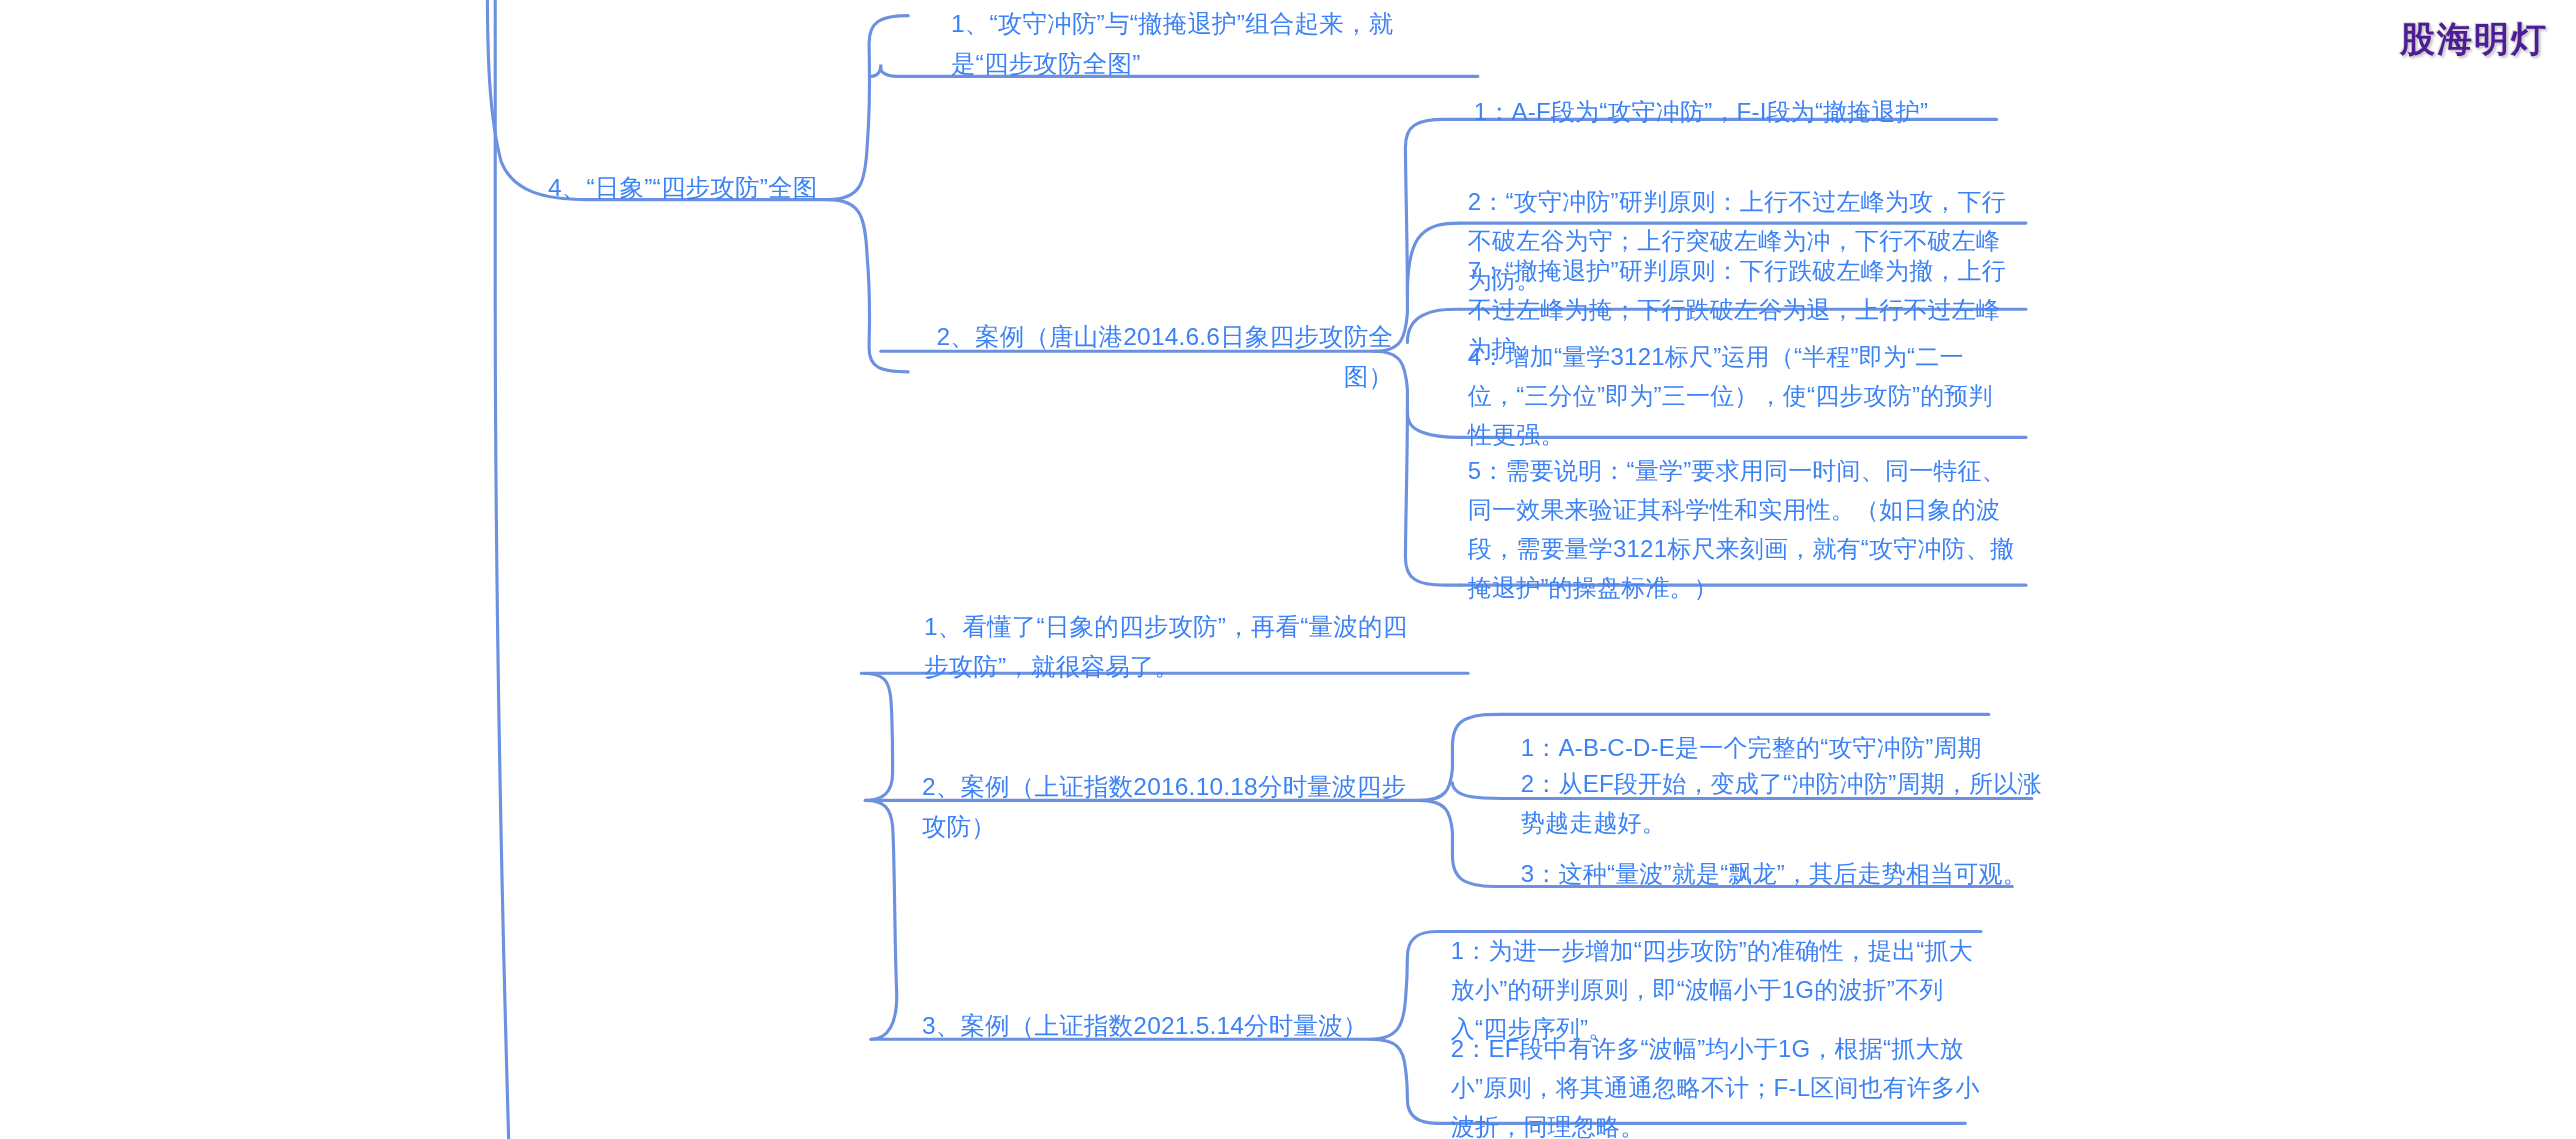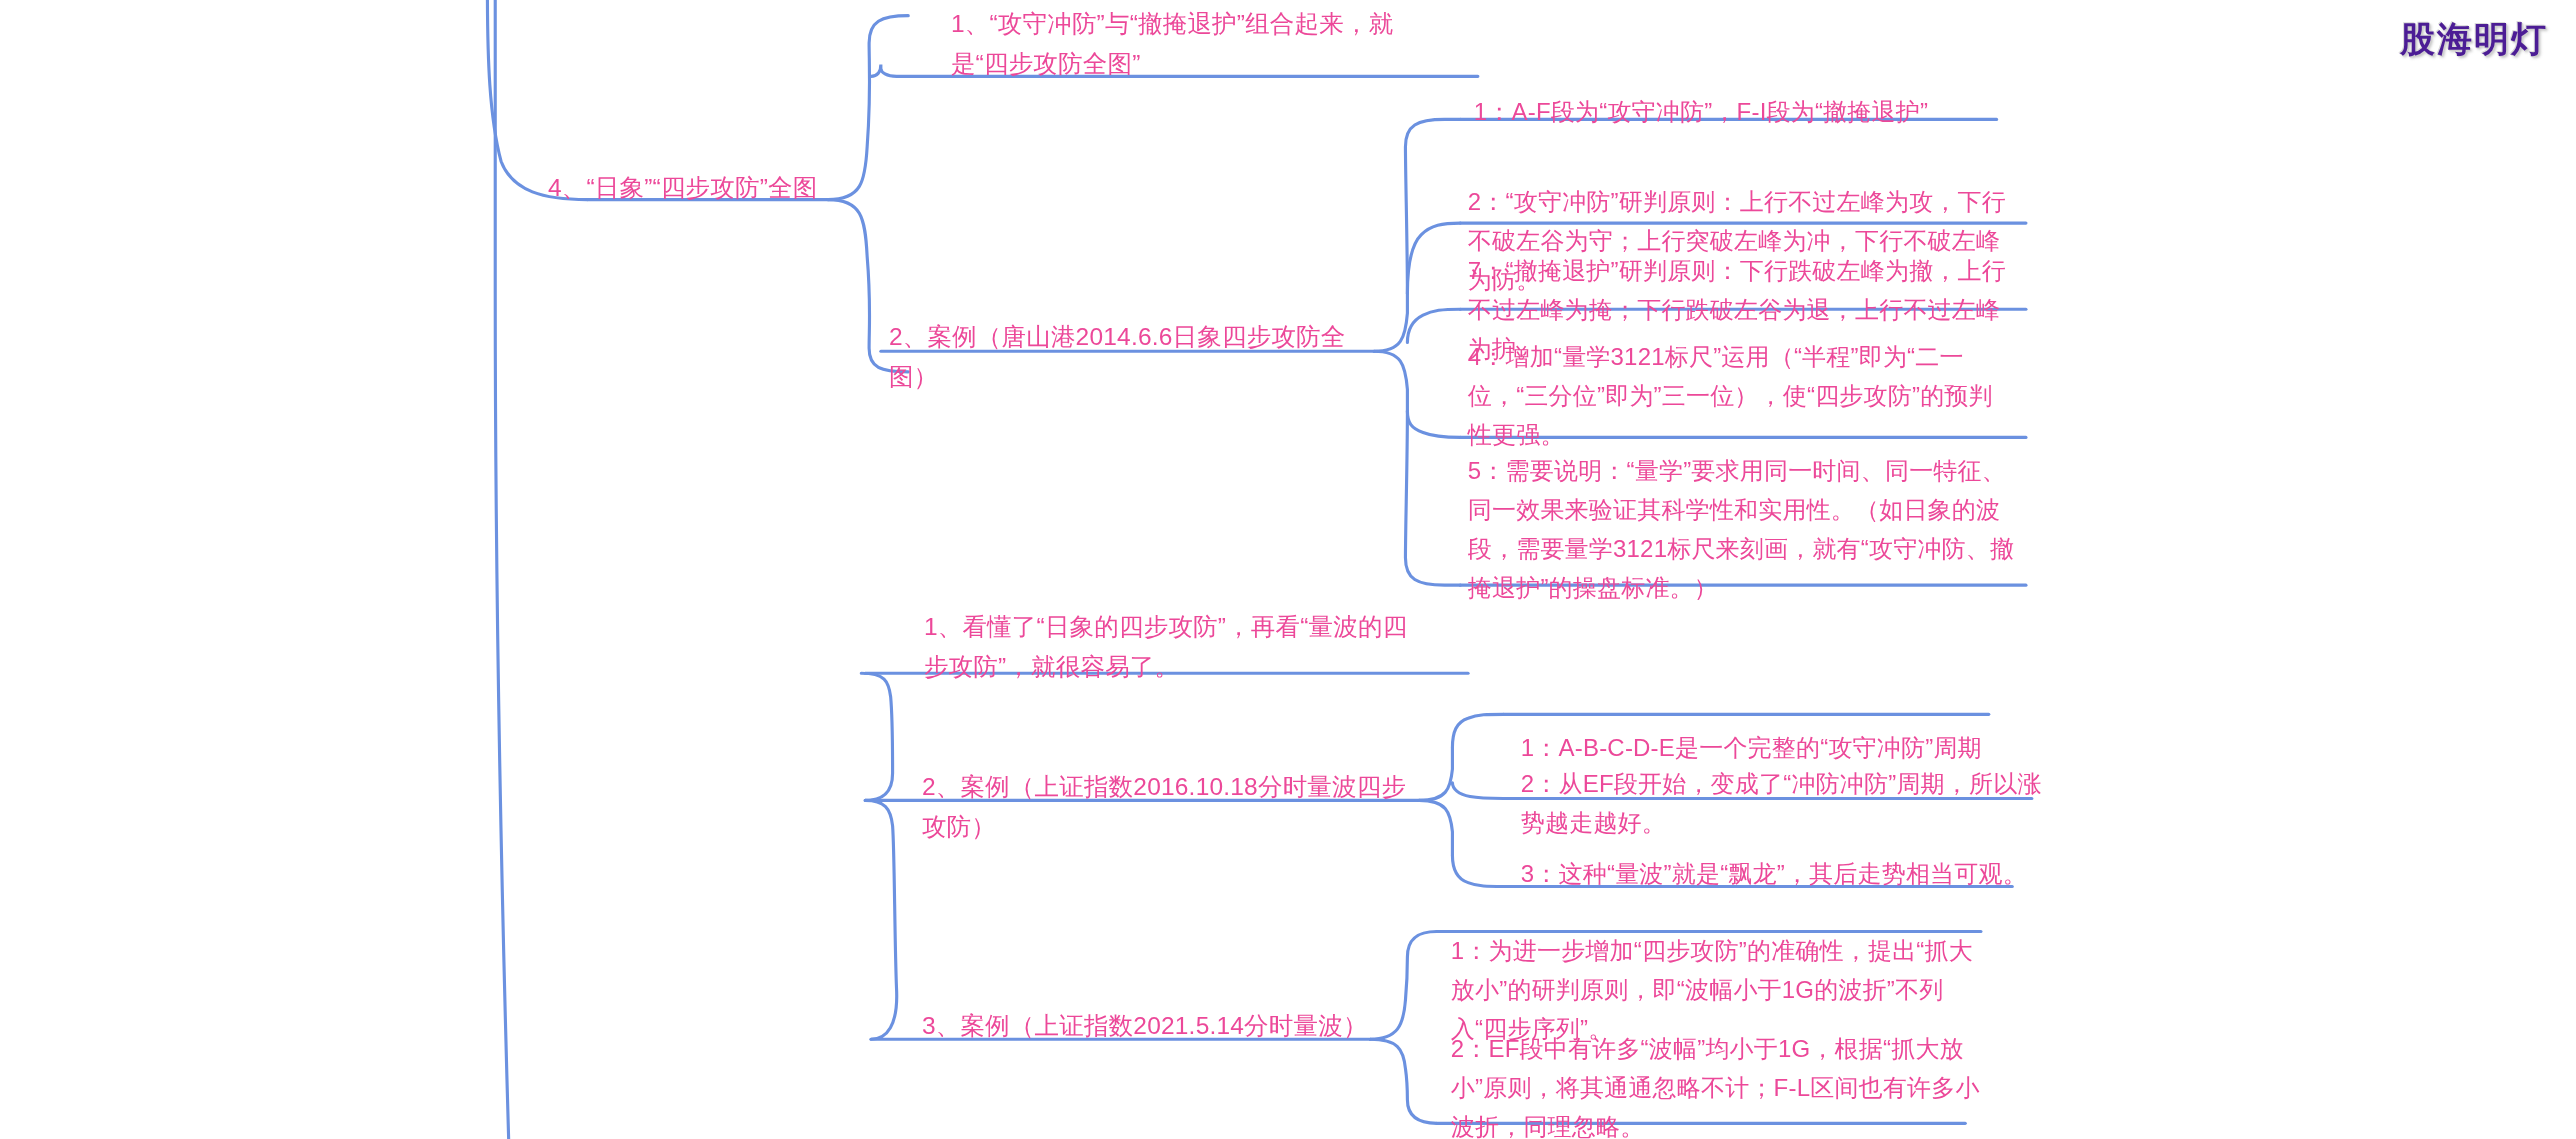--- a/index.html
+++ b/index.html
@@ -24,21 +24,21 @@
     position: absolute;
     left: 0;
     top: 0;
     width: 2576px;
     height: 1139px;
     pointer-events: none;
   }
   .node {
     position: absolute;
     box-sizing: border-box;
-    color: #ec4899;
+    color: #3b82f6;
     line-height: 1.62;
     letter-spacing: 0.2px;
     white-space: pre-wrap;
     word-break: break-word;
   }
   .node.lvl2 {
     font-size: 24.5px;
     padding: 2px 5.9px 6.9px 5.9px;
   }
   .node.lvl3 {
@@ -131,21 +131,21 @@
       <path d="M 1400 1062 C 1428 1062 1434 1072 1436 1092 C 1438 1106 1438 1116 1438 1124 C 1438 1142 1450 1148 1468 1148"></path>
       <path d="M 1468 1148 L 2008 1148"></path>
 
     </g>
   </svg>
 
   <div class="node lvl2" style="left:542px; top:166px; width:294px; text-align:left;">4、“日象”“四步攻防”全图</div>
 
   <div class="node lvl3" style="left:945px; top:2px; width:511px;">1、“攻守冲防”与“撤掩退护”组合起来，就是“四步攻防全图”</div>
 
-  <div class="node lvl3" style="left:883px; top:315px; width:489px;">2、案例（唐山港2014.6.6日象四步攻防全图）</div>
+  <div class="node lvl3" style="left:910px; top:315px; width:489px;text-align:right;">2、案例（唐山港2014.6.6日象四步攻防全图）</div>
 
   <div class="node lvl4" style="left:1464px; top:91px; width:548px;">1：A-F段为“攻守冲防”，F-I段为“撤掩退护”</div>
 
   <div class="node lvl4" style="left:1458px; top:157px; width:566px;margin-top:24px;">2：“攻守冲防”研判原则：上行不过左峰为攻，下行不破左谷为守；上行突破左峰为冲，下行不破左峰为防。</div>
 
   <div class="node lvl4" style="left:1458px; top:250px; width:566px;">7：“撤掩退护”研判原则：下行跌破左峰为撤，上行不过左峰为掩；下行跌破左谷为退，上行不过左峰为护。</div>
 
   <div class="node lvl4" style="left:1458px; top:336px; width:566px;">4：增加“量学3121标尺”运用（“半程”即为“二一位，“三分位”即为”三一位），使“四步攻防”的预判性更强。</div>
 
   <div class="node lvl4" style="left:1458px; top:450px; width:566px;">5：需要说明：“量学”要求用同一时间、同一特征、同一效果来验证其科学性和实用性。（如日象的波段，需要量学3121标尺来刻画，就有“攻守冲防、撤掩退护”的操盘标准。）</div>

